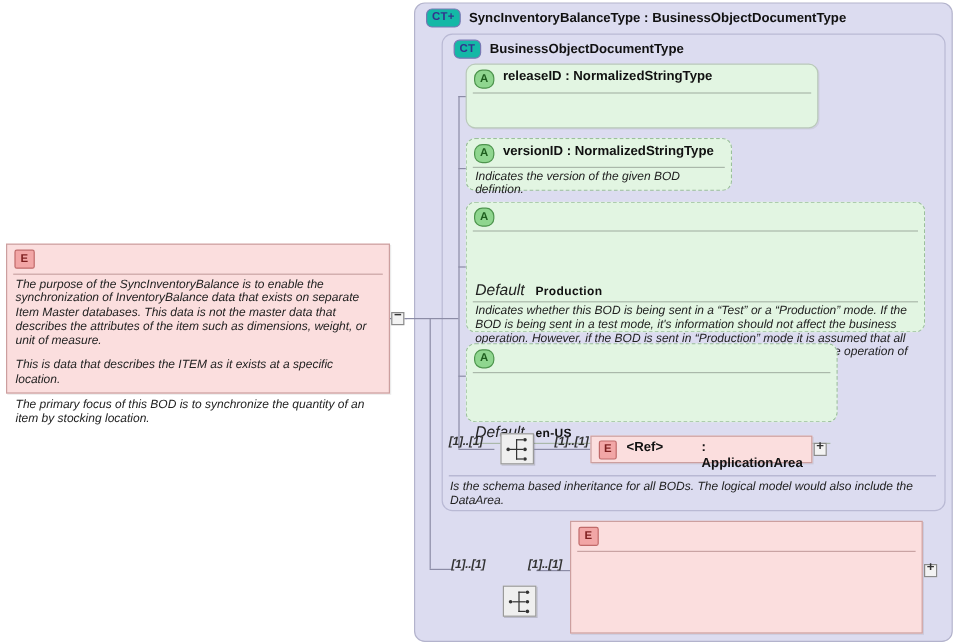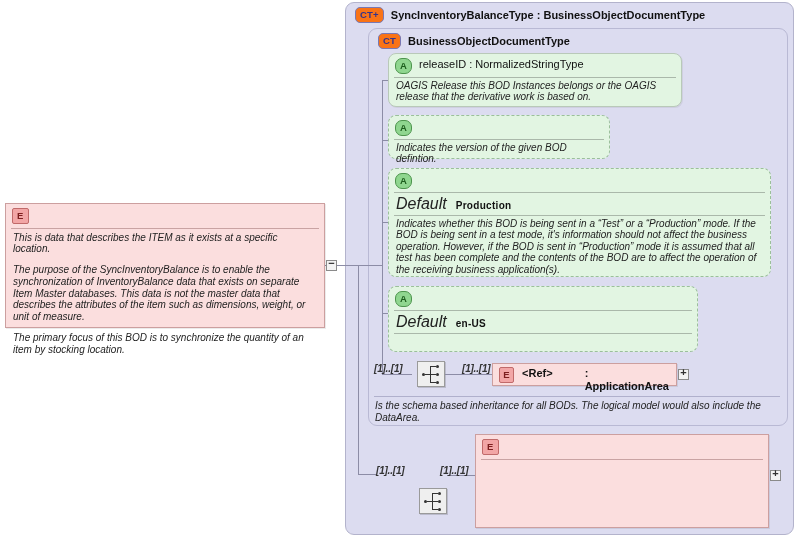--- a/index.html
+++ b/index.html
@@ -33,21 +33,21 @@
     display:inline-flex;align-items:center;justify-content:center;
     font-size:9.5px;font-weight:bold;
     letter-spacing:.2px;
     line-height:1;
     border-radius:5px;
     padding:2px 4px;
     min-width:19px;
     box-sizing:border-box;
   }
   .badge-ct{
-    background:#f97316;color:#33338c;border:1px solid #7878b4;
+    background:#14b8a6;color:#33338c;border:1px solid #7878b4;
   }
   .badge-a{
     background:#8fd68f;color:#1e5e1e;border:1px solid #4d944d;
     border-radius:7px;min-width:17px;
   }
   .badge-e{
     background:#f2a6a6;color:#7d1f1f;border:1px solid #c06a6a;
     border-radius:2px;min-width:15px;
   }
   .hdr-title{
@@ -64,29 +64,29 @@
   }
   .attr-box.solid{
     border:1px solid #b9c9b9;
     box-shadow:1px 1px 0 rgba(0,0,0,.06);
   }
   .attr-head{
     display:flex;align-items:flex-start;gap:7px;
     padding:4px 6px 3px 6px;
   }
   .attr-name{
-    font-weight:normal;font-size:11px;color:#111;line-height:13px;
+    font-weight:bold;font-size:11px;color:#111;line-height:13px;
   }
   .sep{
     height:1px;background:#aab8aa;margin:0 5px;
   }
   .attr-def{
     display:flex;gap:9px;padding:2px 7px 2px 7px;align-items:baseline;
   }
-  .def-label{font-style:italic;font-size:16px;color:#222;}
+  .def-label{font-style:italic;font-size:13px;color:#222;margin-top:39px;}
   .def-val{font-weight:bold;font-size:10px;color:#111;letter-spacing:.3px;}
   .attr-doc{
     font-style:italic;font-size:10px;line-height:11.6px;
     padding:2px 7px 4px 7px;color:#222;
   }
 
   
   .elem-box{
     background:#fbdede;
     border:1px solid #cc9f9f;
@@ -169,38 +169,38 @@
 <div class="abs line hline" style="left:382px;top:222px;width:10px;"></div>
 <div class="abs line hline" style="left:382px;top:313px;width:10px;"></div>
 <div class="abs line hline" style="left:382px;top:374px;width:30px;"></div>
 
 <div class="abs elem-box" style="left:5px;top:203px;width:320px;height:125px;">
   <div class="elem-head">
     <span class="badge badge-e">E</span>
   </div>
   <div class="elem-sep"></div>
   <div class="elem-doc">
+    <p>The purpose of the SyncInventoryBalance is to enable the synchronization of InventoryBalance data that exists on separate Item Master databases. This data is not the master data that describes the attributes of the item such as dimensions, weight, or unit of measure.</p>
     <p>This is data that describes the ITEM as it exists at a specific location.</p>
-    <p>The purpose of the SyncInventoryBalance is to enable the synchronization of InventoryBalance data that exists on separate Item Master databases. This data is not the master data that describes the attributes of the item such as dimensions, weight, or unit of measure.</p>
     <p>The primary focus of this BOD is to synchronize the quantity of an item by stocking location.</p>
   </div>
 </div>
 
 <div class="abs attr-box solid" style="left:388px;top:53px;width:294px;height:54px;">
   <div class="attr-head">
     <span class="badge badge-a">A</span>
     <span class="attr-name">releaseID : NormalizedStringType</span>
   </div>
   <div class="sep"></div>
-  <div class="attr-doc">OAGIS Release this BOD Instances belongs or the OAGIS release that the derivative work is based on.</div>
 </div>
 
 <div class="abs attr-box" style="left:388px;top:115px;width:222px;height:44px;">
   <div class="attr-head">
     <span class="badge badge-a">A</span>
+    <span class="attr-name">versionID : NormalizedStringType</span>
   </div>
   <div class="sep"></div>
   <div class="attr-doc">Indicates the version of the given BOD defintion.</div>
 </div>
 
 <div class="abs attr-box" style="left:388px;top:168px;width:383px;height:109px;">
   <div class="attr-head" style="padding-right:4px;">
     <span class="badge badge-a">A</span>
   </div>
   <div class="sep"></div>

